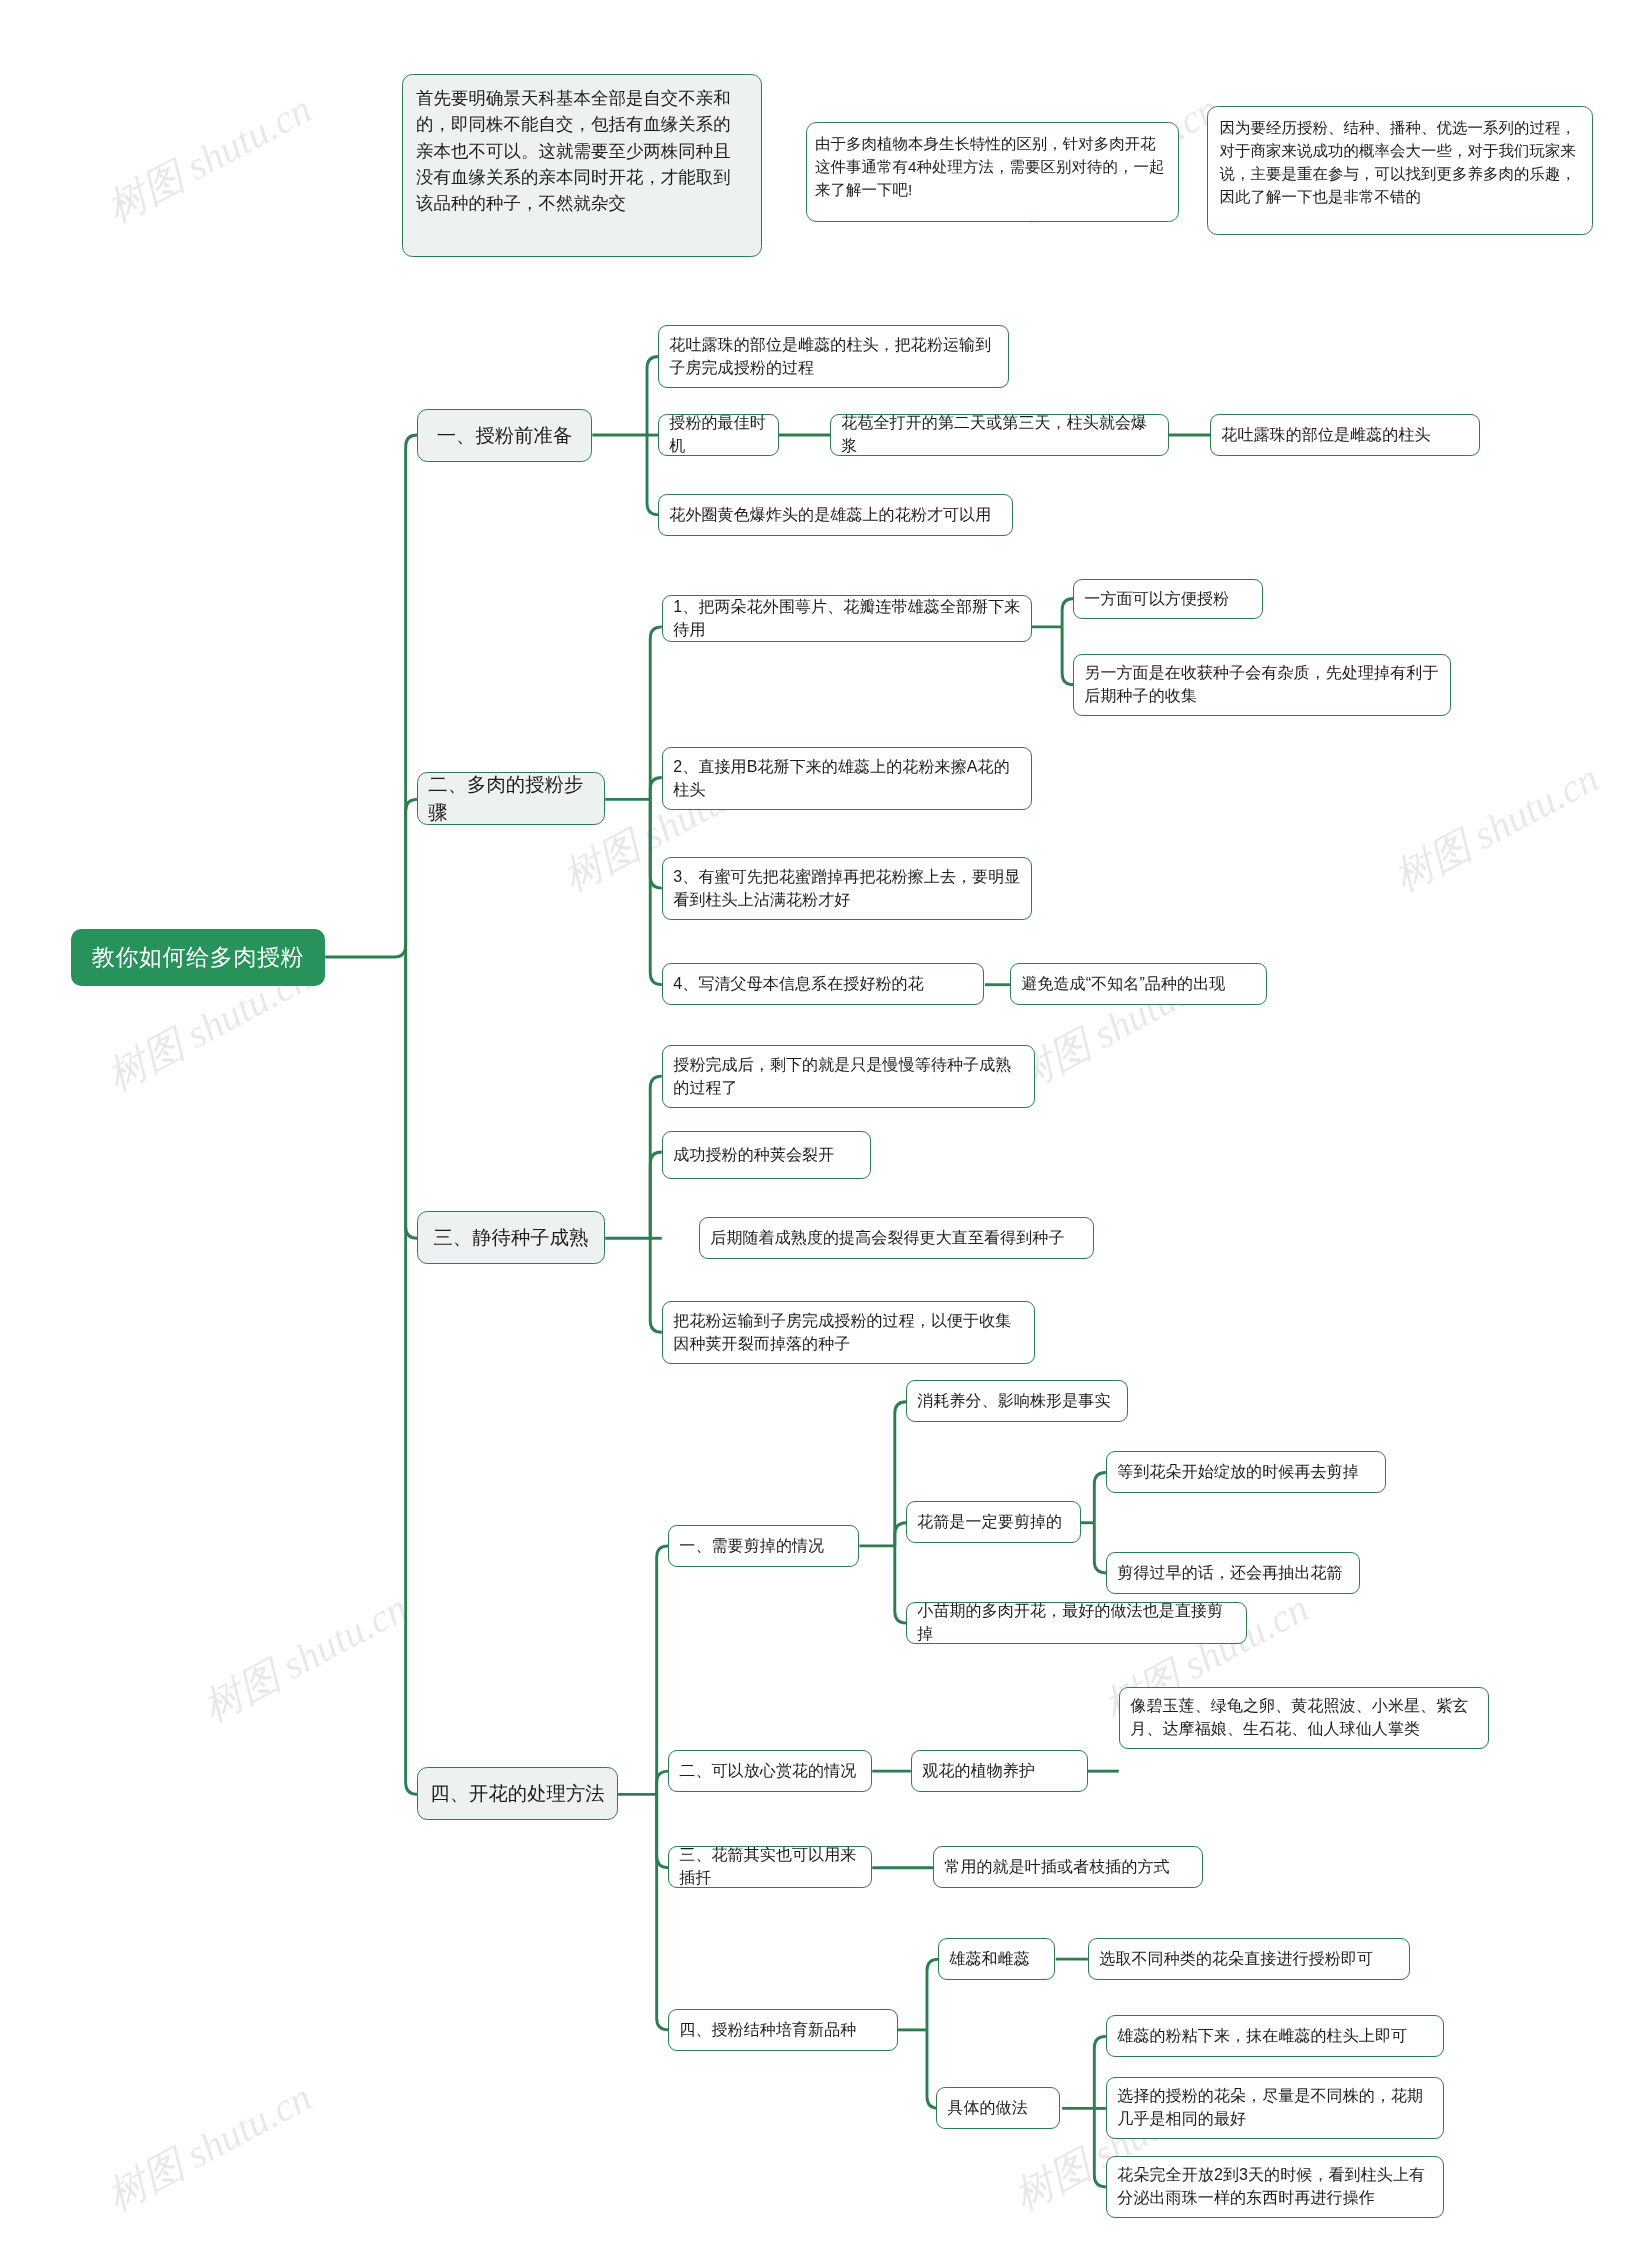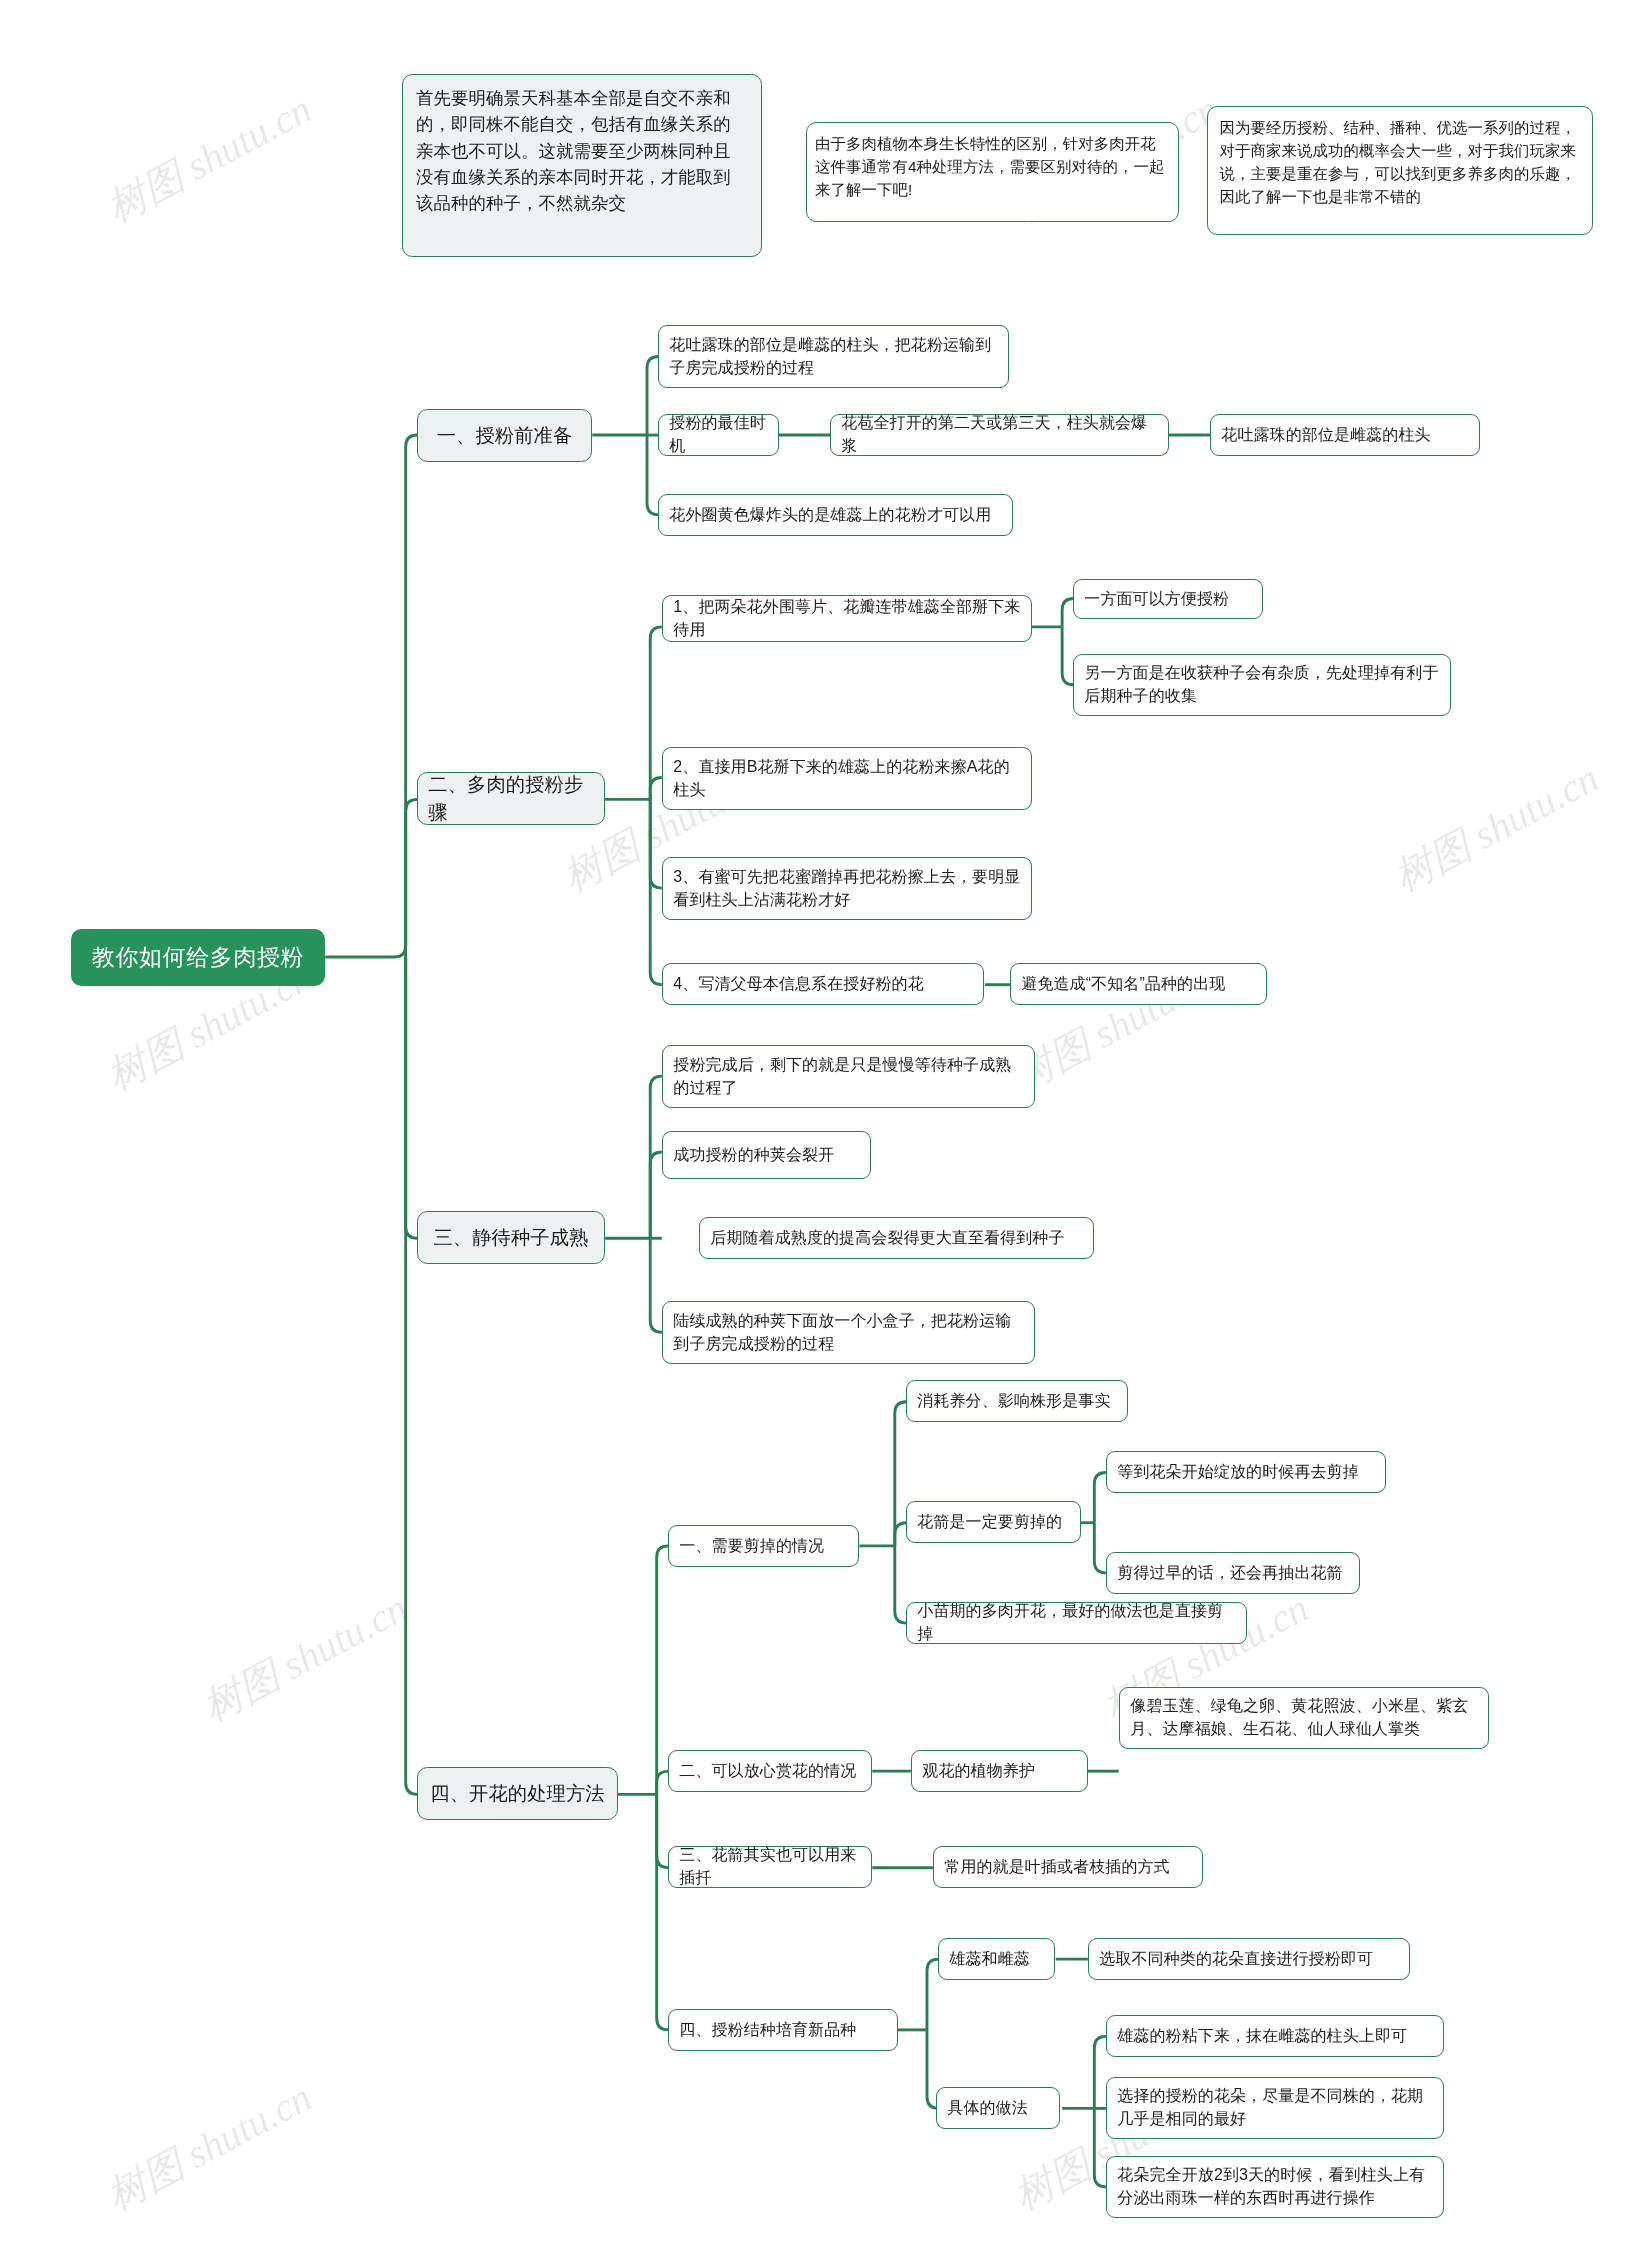--- a/index.html
+++ b/index.html
@@ -187,21 +187,21 @@
   <div class="node" style="left:1073px; top:654px; width:378px; height:62px;">另一方面是在收获种子会有杂质，先处理掉有利于后期种子的收集</div>
   <div class="node" style="left:662px; top:747px; width:370px; height:63px;">2、直接用B花掰下来的雄蕊上的花粉来擦A花的柱头</div>
   <div class="node" style="left:662px; top:857px; width:370px; height:63px;">3、有蜜可先把花蜜蹭掉再把花粉擦上去，要明显看到柱头上沾满花粉才好</div>
   <div class="node" style="left:662px; top:963px; width:322px; height:42px;">4、写清父母本信息系在授好粉的花</div>
   <div class="node" style="left:1010px; top:963px; width:257px; height:42px;">避免造成“不知名”品种的出现</div>
 
   <div class="node l1" style="left:417px; top:1211px; width:188px; height:53px;">三、静待种子成熟</div>
   <div class="node" style="left:662px; top:1045px; width:373px; height:63px;">授粉完成后，剩下的就是只是慢慢等待种子成熟的过程了</div>
   <div class="node" style="left:662px; top:1131px; width:209px; height:48px;">成功授粉的种荚会裂开</div>
   <div class="node" style="left:699px; top:1217px; width:395px; height:42px;">后期随着成熟度的提高会裂得更大直至看得到种子</div>
-  <div class="node" style="left:662px; top:1301px; width:373px; height:63px;">陆续成熟的种荚下面放一个小盒子，把花粉运输到子房完成授粉的过程</div>
+  <div class="node" style="left:662px; top:1301px; width:373px; height:63px;">把花粉运输到子房完成授粉的过程，以便于收集因种荚开裂而掉落的种子</div>
 
   <div class="node l1" style="left:417px; top:1767px; width:201px; height:53px;">四、开花的处理方法</div>
 
   <div class="node" style="left:668px; top:1525px; width:191px; height:42px;">一、需要剪掉的情况</div>
   <div class="node" style="left:906px; top:1380px; width:222px; height:42px;">消耗养分、影响株形是事实</div>
   <div class="node" style="left:906px; top:1501px; width:175px; height:42px;">花箭是一定要剪掉的</div>
   <div class="node" style="left:1106px; top:1451px; width:280px; height:42px;">等到花朵开始绽放的时候再去剪掉</div>
   <div class="node" style="left:1106px; top:1552px; width:254px; height:42px;">剪得过早的话，还会再抽出花箭</div>
   <div class="node" style="left:906px; top:1602px; width:341px; height:42px;">小苗期的多肉开花，最好的做法也是直接剪掉</div>
 

